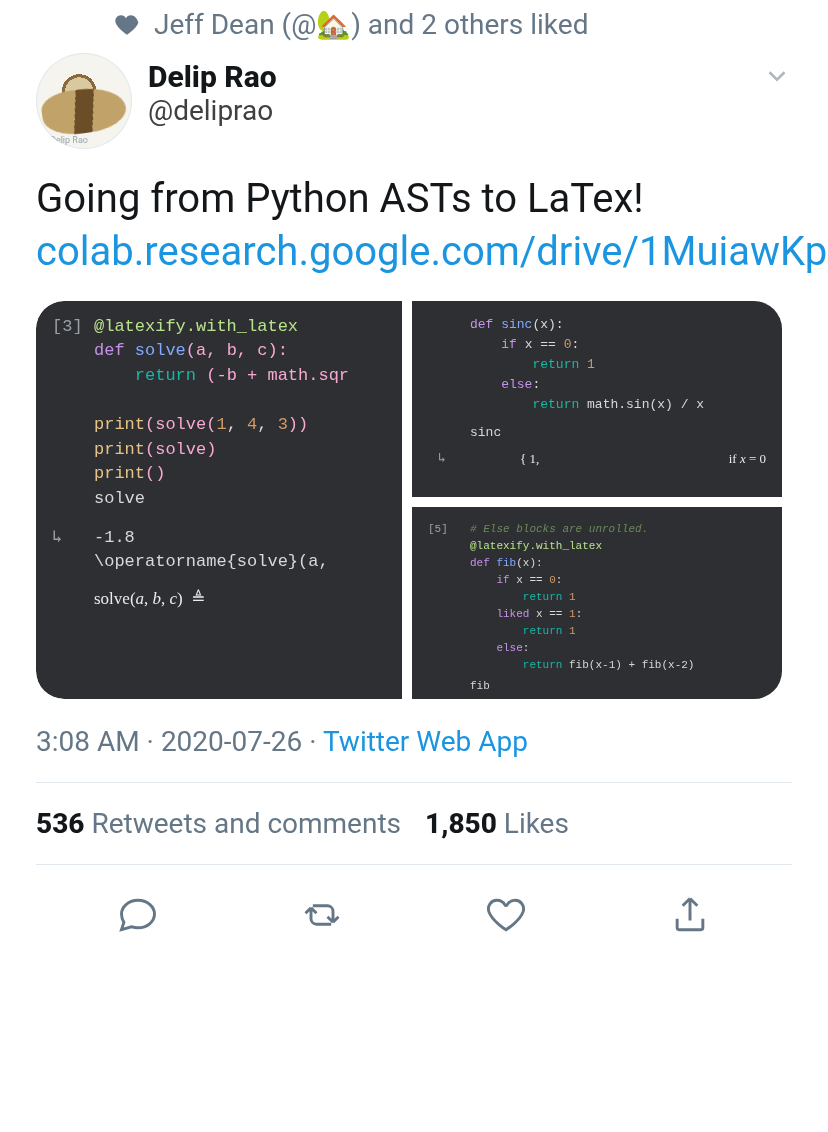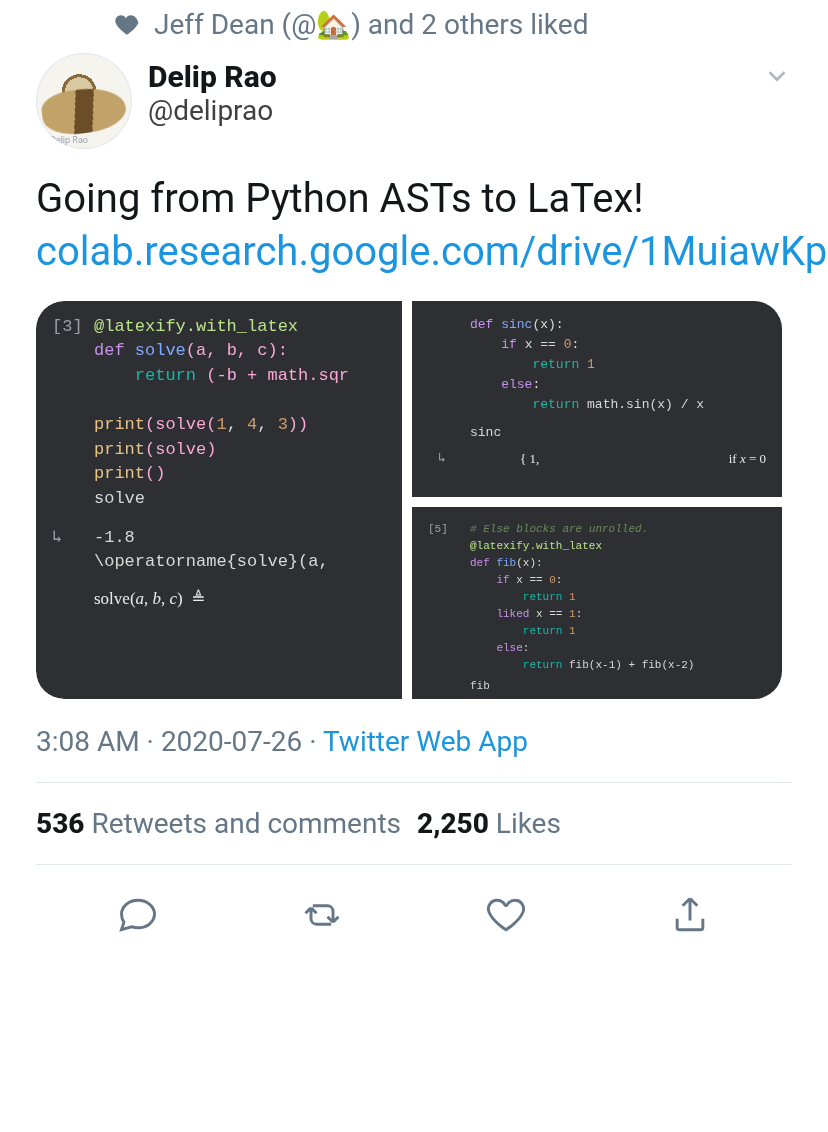--- a/index.html
+++ b/index.html
@@ -62,21 +62,21 @@
   .tok-return { color:#14b8a6; }
   .tok-cmt { color:#6a8a5a; font-style: italic; }
   .out-arrow { color:#9aa0a6; display:inline-block; width:42px;}
   .math { font-family: Georgia, "Times New Roman", serif; color:#eaeaea; }
   .meta-row {
     font-size:28px; color:#657786; padding: 4px 0 24px;
   }
   .meta-row .source { color:#1b95e0; }
   .divider { border:none; border-top:1px solid #e1e8ed; }
   .stats-row {
-    display:flex; gap:16px; font-size:28px; padding:24px 0; color:#657786;text-align:center;
+    display:flex; gap:24px; font-size:28px; padding:24px 0; color:#657786;text-align:center;
   }
   .stats-row .num { font-weight:800; color:#14171a; }
   .actions-row {
     display:flex; justify-content:space-around; align-items:center;
     padding:22px 10px 8px; color:#657786;
   }
   .actions-row svg { width:44px; height:44px; }
   .icon-btn { cursor:pointer; padding:6px 20px; border-radius:999px; }
 </style>
 </head>
@@ -169,21 +169,21 @@
   </div>
 
   <div class="meta-row">
     <span>3:08 AM</span><span> · </span><span>2020-07-26</span><span> · </span><span class="source">Twitter Web App</span>
   </div>
 
   <hr class="divider">
 
   <div class="stats-row">
     <span><span class="num">536</span><span> Retweets and comments </span></span>
-    <span><span class="num">2,250</span><span> Likes</span></span>
+    <span><span class="num">1,850</span><span> Likes</span></span>
   </div>
 
   <hr class="divider">
 
   <div class="actions-row">
     <span class="icon-btn">
       <svg viewBox="0 0 24 24">
           <path fill="none" stroke="currentColor" stroke-width="1.6" d="M21 11.5c0 4.1-4 7.5-9 7.5-1.3 0-2.5-.2-3.6-.6L3 20l1.3-4C3.5 14.7 3 13.2 3 11.5 3 7.4 7 4 12 4s9 3.4 9 7.5z"></path>
         </svg>
     </span>

